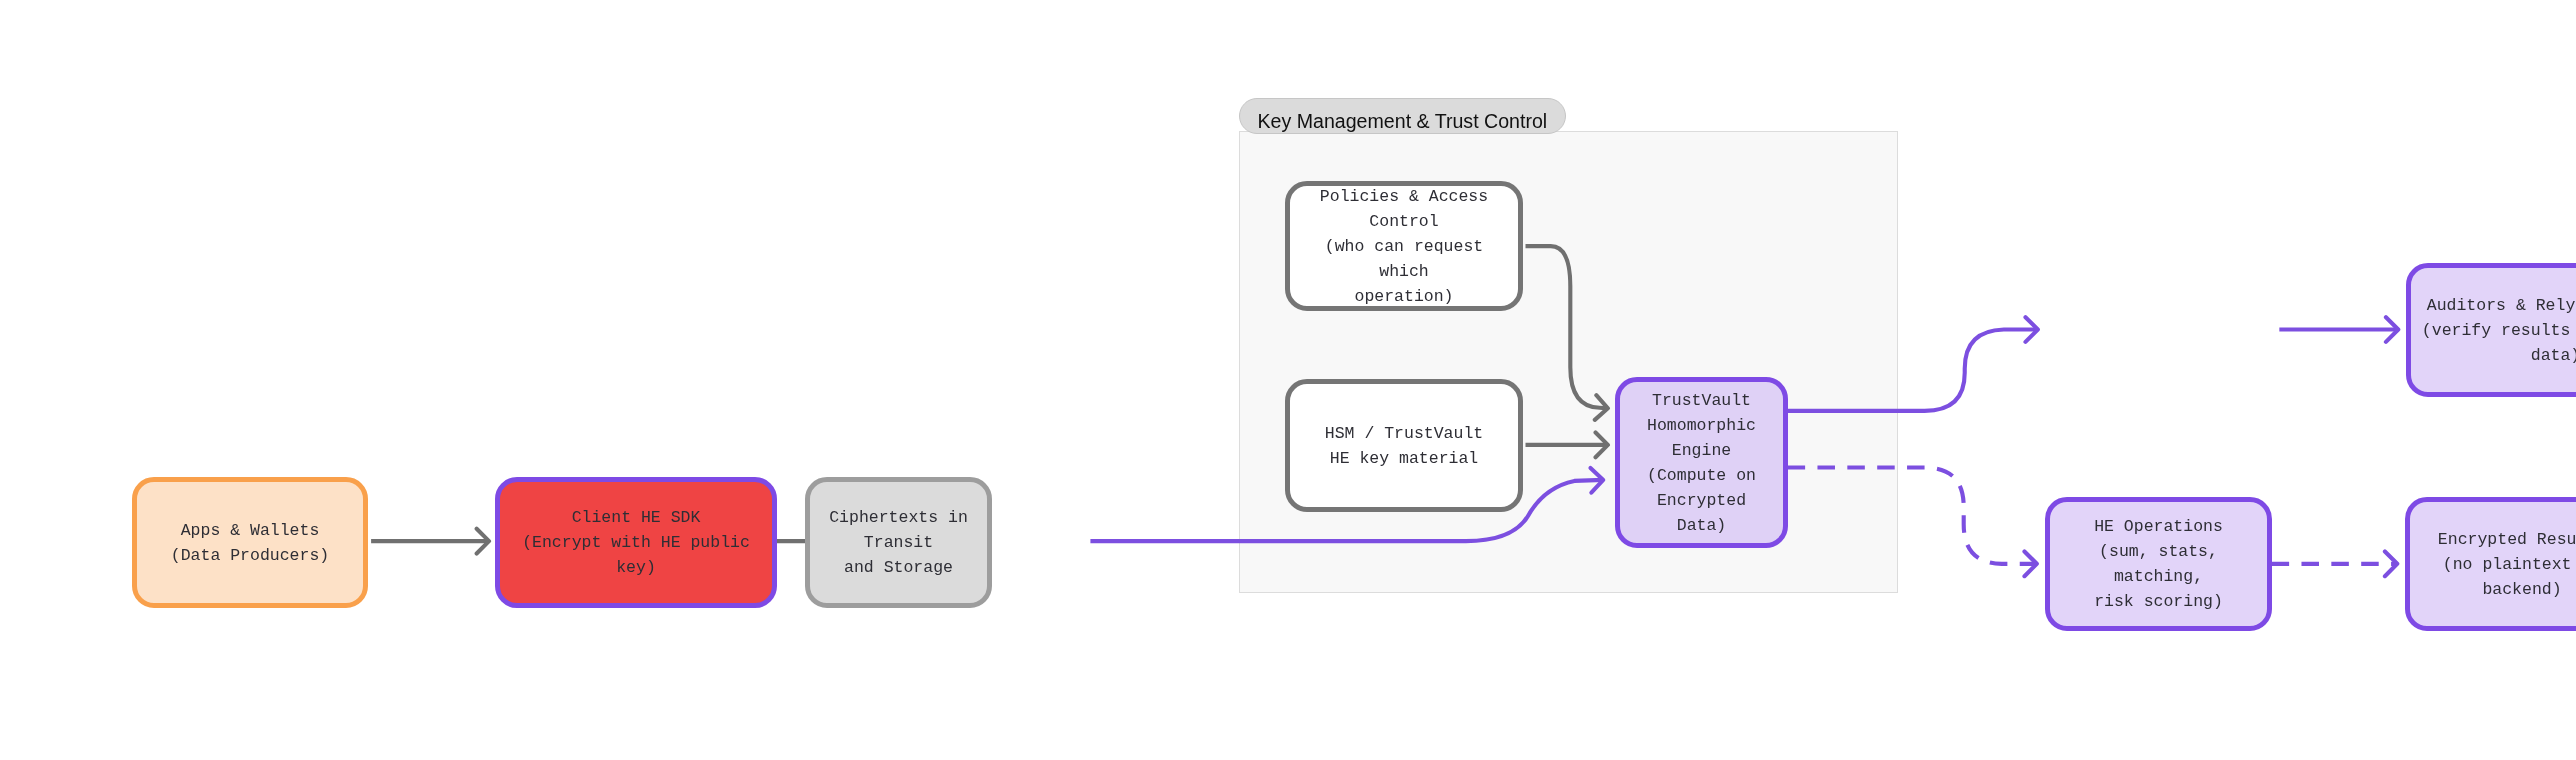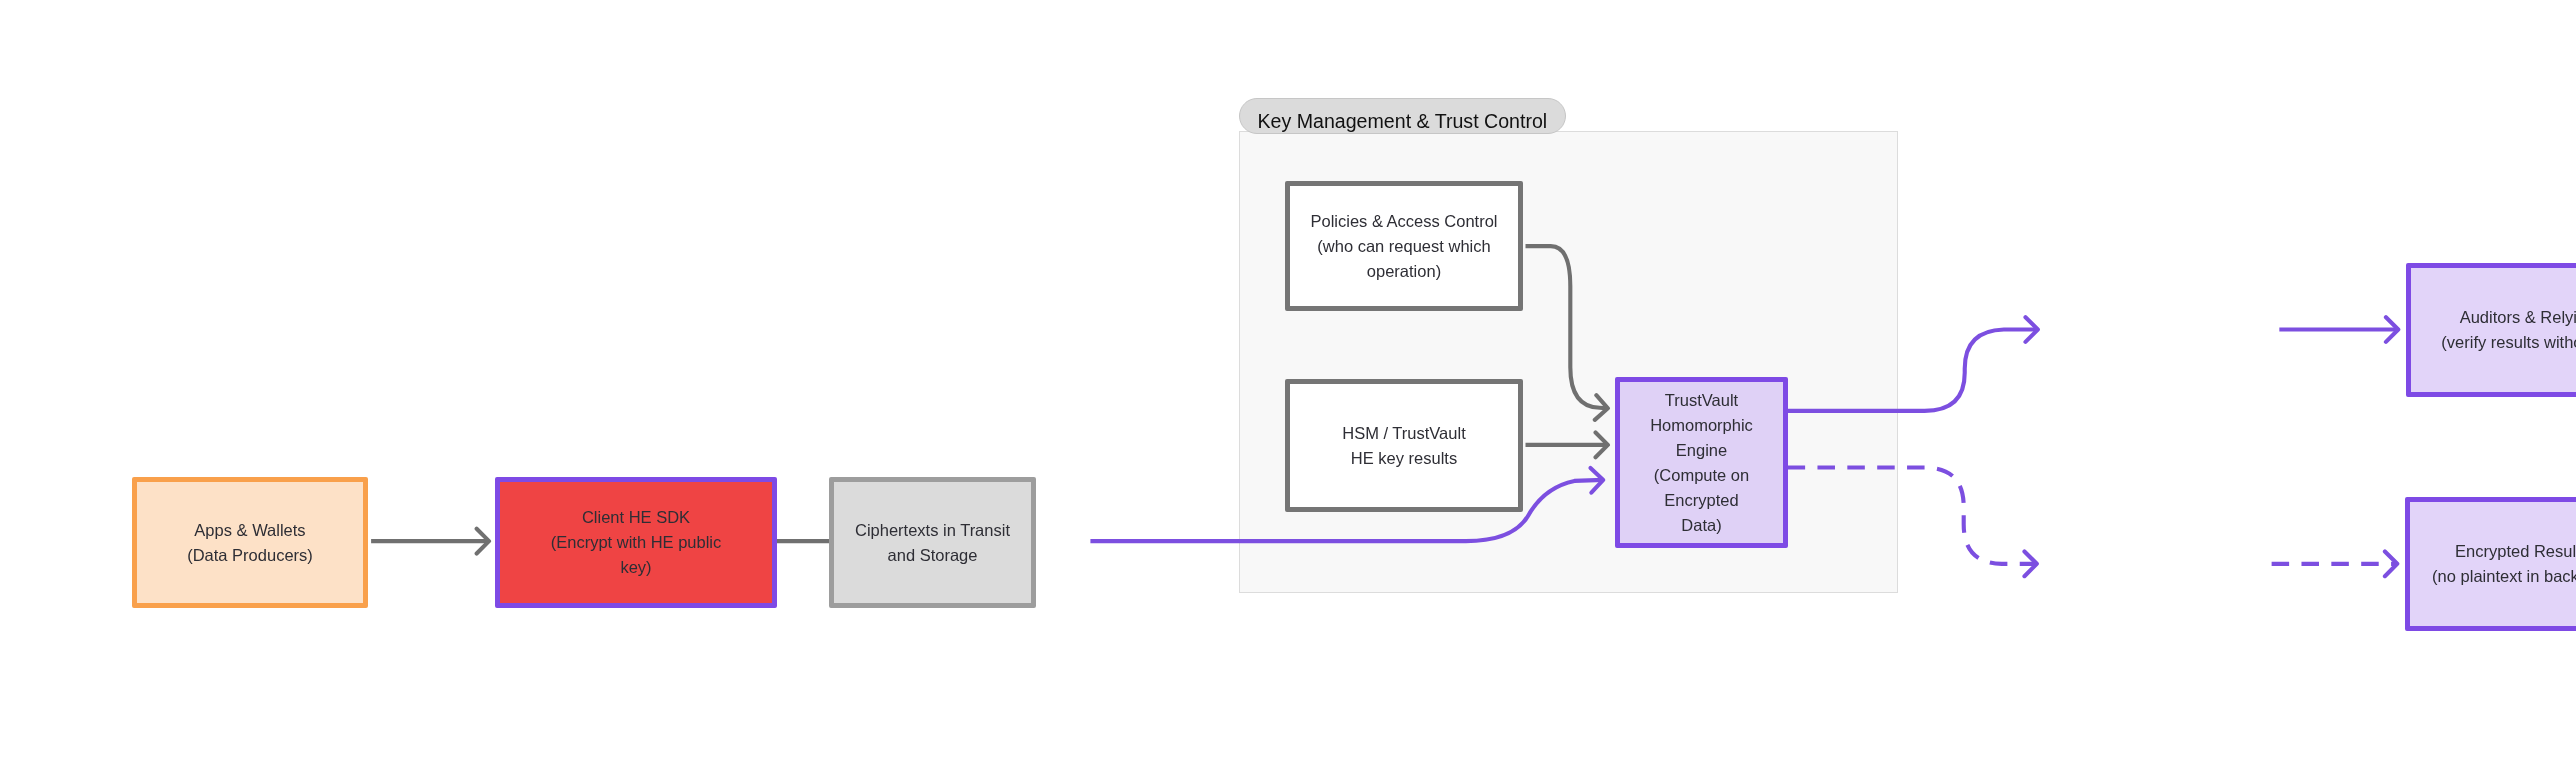--- a/index.html
+++ b/index.html
@@ -20,23 +20,24 @@
     background:#f8f8f8;border:1.5px solid #dcdcdc;box-sizing:border-box;
   }
   .subgraph-label{
     position:absolute;left:1239px;top:98px;height:36px;
     background:#dbdbdb;border:1px solid #c6c6c6;border-radius:18px;
     padding:0 17.5px;display:flex;align-items:flex-end;
     font-size:19.6px;color:#111111;white-space:nowrap;box-sizing:border-box;
   }
   .node{
     position:absolute;box-sizing:border-box;
-    border:5.2px solid;border-radius:2px;
+    border:5.2px solid;border-radius:22px;
     display:flex;align-items:center;justify-content:center;
     padding:0 5.2px;
+    font-family:Liberation Mono, monospace;
   }
   .nlabel{
     white-space:pre-line;text-align:center;
     font-size:16.5px;line-height:25px;color:#2e2e35;
   }
 </style>
 </head>
 <body>
 
 <div class="canvas">
@@ -72,49 +73,54 @@
     <span class="nlabel">Apps &amp; Wallets
 (Data Producers)</span>
   </div>
 
   <div class="node" style="left: 495px; top: 477px; width: 282px; height: 131px; background: #ef4444; border-color: rgb(126, 74, 229);">
     <span class="nlabel">Client HE SDK
 (Encrypt with HE public
 key)</span>
   </div>
 
-  <div class="node" style="left: 829px; top: 477px; width: 207px; height: 131px; background: rgb(219, 219, 219); border-color: rgb(157, 157, 157);">
+  <div class="node" style="left: 805px; top: 477px; width: 187px; height: 131px; background: rgb(219, 219, 219); border-color: rgb(157, 157, 157);">
     <span class="nlabel">Ciphertexts in Transit
 and Storage</span>
   </div>
 
   <div class="node" style="left: 1285px; top: 181px; width: 238px; height: 130px; background: rgb(255, 255, 255); border-color: rgb(117, 117, 117);">
     <span class="nlabel">Policies &amp; Access Control
 (who can request which
 operation)</span>
   </div>
 
   <div class="node" style="left: 1285px; top: 379px; width: 238px; height: 133px; background: rgb(255, 255, 255); border-color: rgb(117, 117, 117);">
     <span class="nlabel">HSM / TrustVault
-HE key results</span>
+HE key material</span>
   </div>
 
   <div class="node" style="left: 1615px; top: 377px; width: 173px; height: 171px; padding: 0px 2.1px; background: rgb(223, 209, 246); border-color: rgb(126, 74, 229);">
     <span class="nlabel">TrustVault Homomorphic
 Engine
 (Compute on Encrypted
 Data)</span>
   </div>
 
 
   <div class="node" style="left: 2406px; top: 263px; width: 299px; height: 134px; background: rgb(226, 212, 249); border-color: rgb(126, 74, 229);">
     <span class="nlabel">Auditors &amp; Relying Parties
 (verify results without raw data)</span>
   </div>
 
+  <div class="node" style="left: 2045px; top: 497px; width: 227px; height: 134px; background: rgb(226, 212, 249); border-color: rgb(126, 74, 229);">
+    <span class="nlabel">HE Operations
+(sum, stats, matching,
+risk scoring)</span>
+  </div>
 
   <div class="node" style="left: 2405px; top: 497px; width: 234px; height: 134px; background: rgb(226, 212, 249); border-color: rgb(126, 74, 229);">
     <span class="nlabel">Encrypted Results
 (no plaintext in backend)</span>
   </div>
 
 </div>
 
 
 </body></html>

